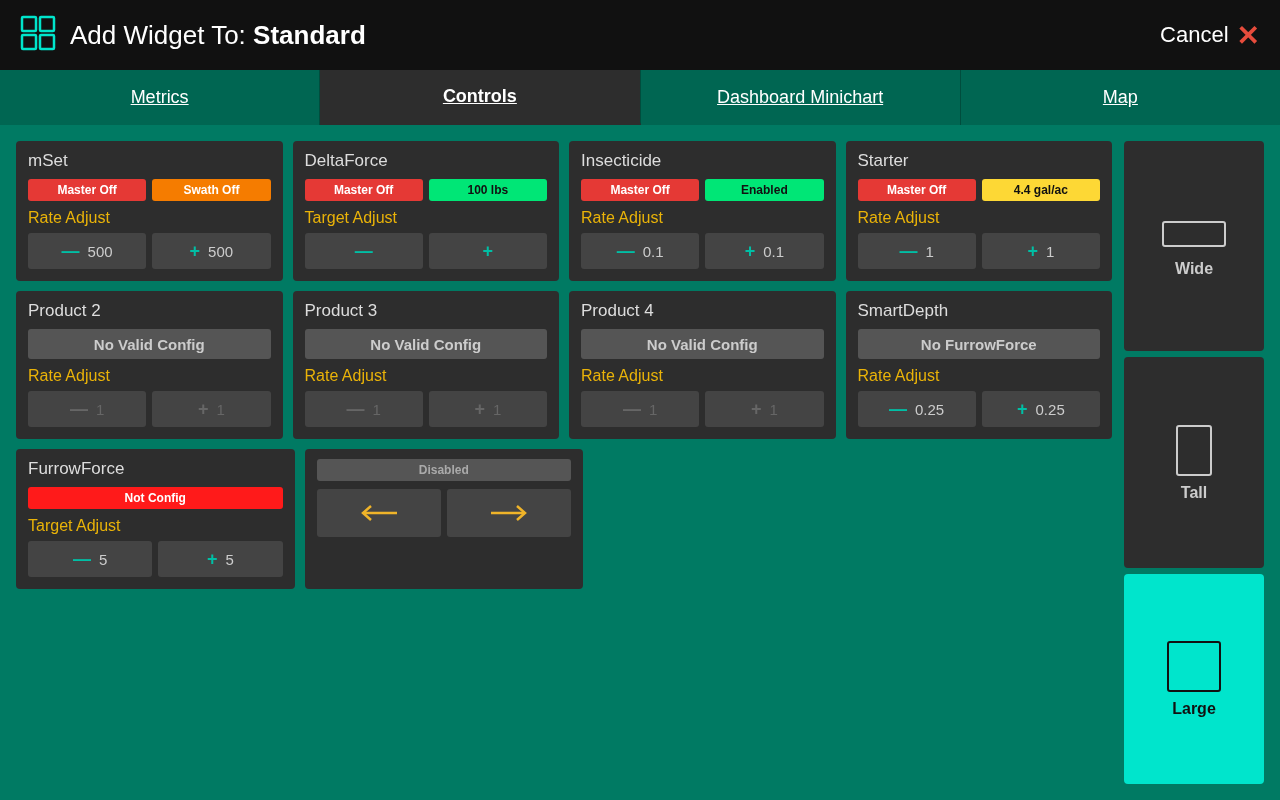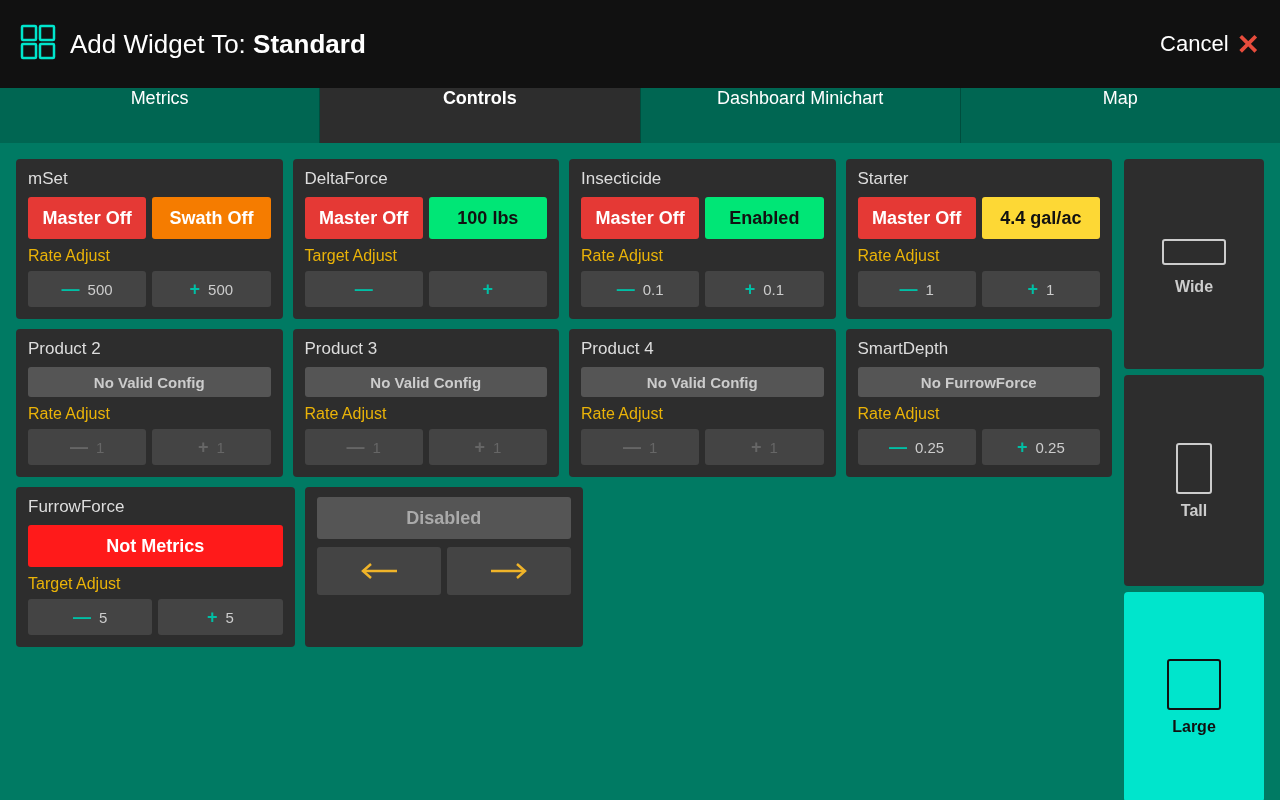--- a/index.html
+++ b/index.html
@@ -8,21 +8,21 @@
       font-family: Arial, sans-serif;
       width: 1280px;
       height: 800px;
       overflow: hidden;
       color: white;
     }
 
     
     .header {
       background: #111;
-      height: 88px;
+      height: 70px;
       display: flex;
       align-items: center;
       padding: 0 20px;
       justify-content: space-between;
     }
     .header-left {
       display: flex;
       align-items: center;
       gap: 14px;
     }
@@ -44,26 +44,27 @@
 
     
     .tabs {
       display: flex;
       background: #006652;
       height: 55px;
     }
     .tab {
       flex: 1;
       display: flex;
-      align-items: flex-start;
+      align-items: center;
       justify-content: center;
       font-size: 18px;
       color: white;
       cursor: pointer;
       border-right: 1px solid #004d3d;
+      text-decoration: underline;
     }
     .tab.active {
       background: #2d2d2d;
       font-weight: bold;
       border-bottom: 3px solid #2d2d2d;
     }
     .tab:last-child { border-right: none; }
 
     
     .content {
@@ -104,24 +105,24 @@
     }
 
     
     .status-row {
       display: flex;
       gap: 6px;
       margin-bottom: 8px;
     }
     .status-btn {
       flex: 1;
-      height: 42px;
+      height: 22px;
       border: none;
       border-radius: 3px;
-      font-size: 18px;
+      font-size: 12px;
       font-weight: bold;
       cursor: pointer;
       display: flex;
       align-items: center;
       justify-content: center;
     }
     .btn-red { background: #e53935; color: white; }
     .btn-orange { background: #f57c00; color: white; }
     .btn-gray { background: #555; color: #aaa; }
     .btn-green { background: #00e676; color: #111; }
@@ -412,21 +413,21 @@
         </div>
       </div>
 
     </div>
 
     <div class="row">
 
       <div class="widget-card">
         <div class="widget-title">FurrowForce</div>
         <div class="status-row">
-          <button class="status-btn btn-red-bright">Not Metrics</button>
+          <button class="status-btn btn-red-bright">Not Config</button>
         </div>
         <div class="rate-label">Target Adjust</div>
         <div class="stepper-row">
           <div class="stepper">
             <span class="stepper-icon">—</span>
             <span class="stepper-value">5</span>
           </div>
           <div class="stepper">
             <span class="stepper-icon">+</span>
             <span class="stepper-value">5</span>

